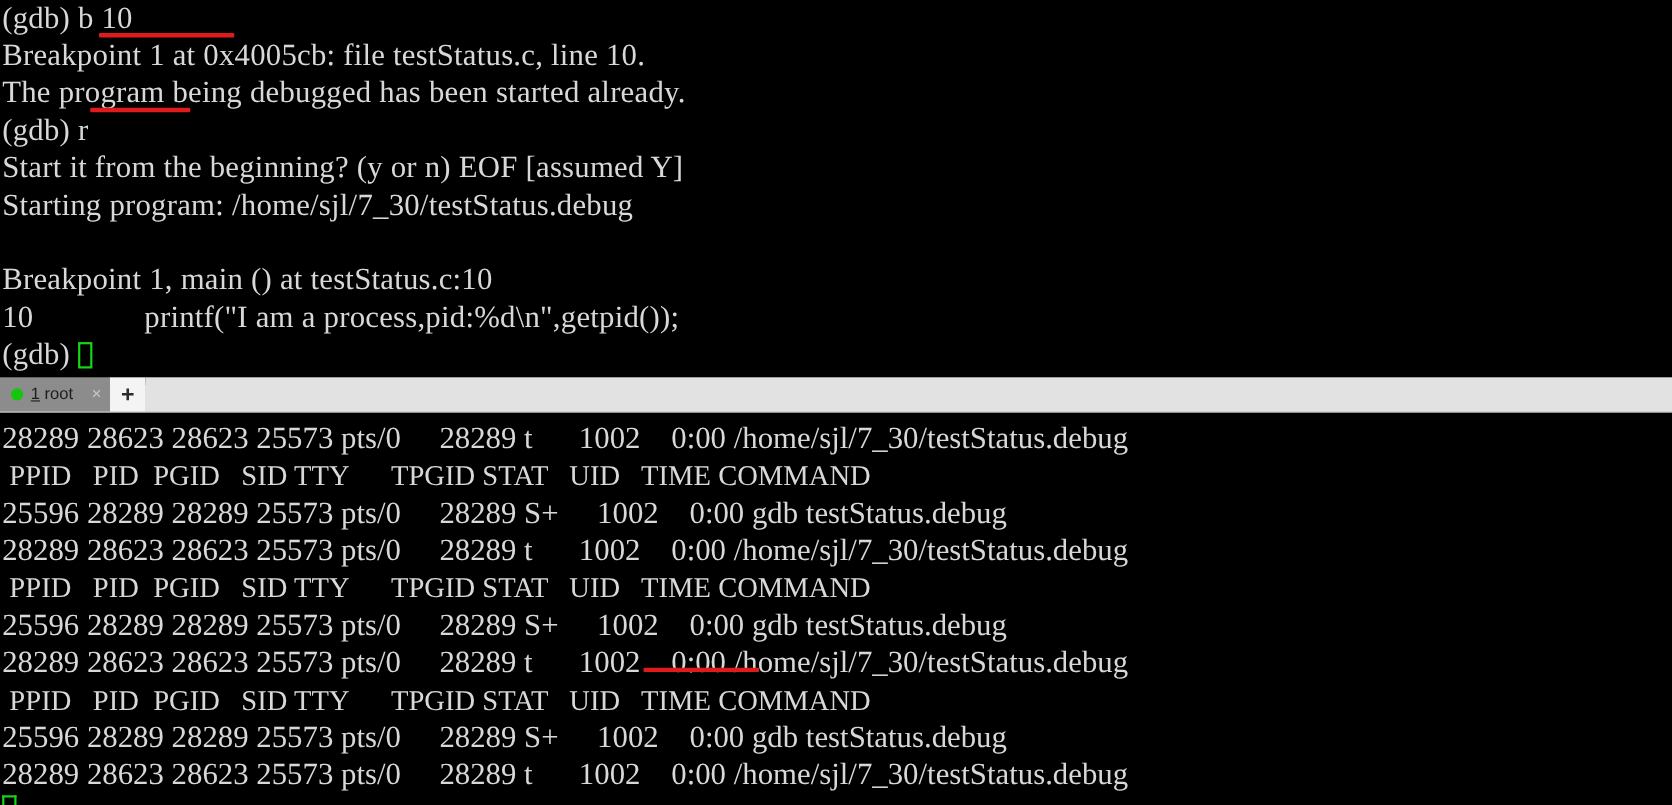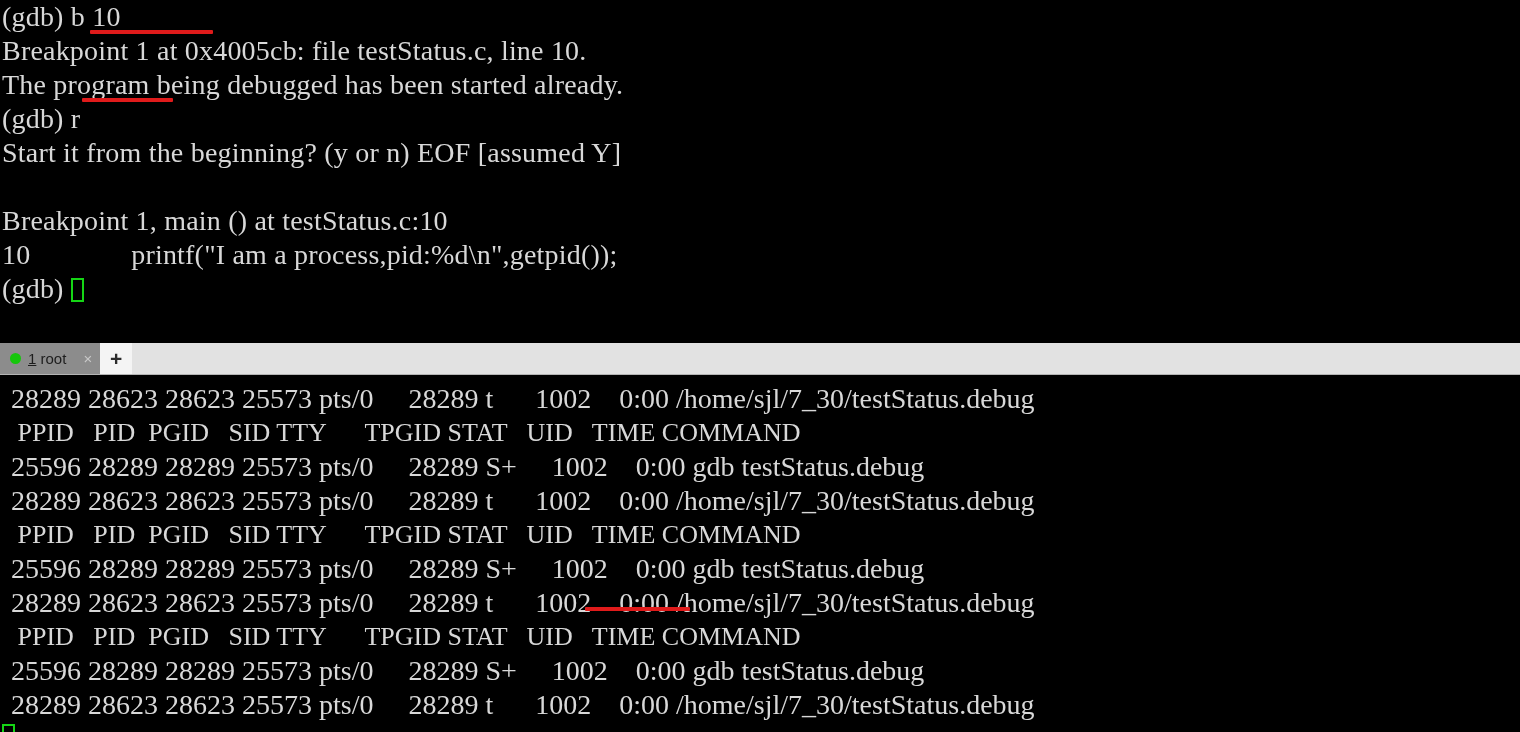--- a/index.html
+++ b/index.html
@@ -140,21 +140,21 @@
     overflow: hidden;
   }
   .ps-line {
     position: relative;
     height: 34px;
     line-height: 34px;
     color: #d8d8d8;
     font-family: "Liberation Serif", "DejaVu Serif", serif;
     font-size: 28px;
     white-space: pre;
-    padding-left: 11px;
+    padding-left: 2px;
   }
   .ps-line.header {
     font-size: 26px;
     letter-spacing: 0px;
   }
   .ps-cursor-row {
     position: relative;
     height: 24px;
     padding-left: 2px;
   }
@@ -183,20 +183,21 @@
 <body>
 
 <div class="screen">
 
   <div class="gdb-pane">
     <div class="term-line">(gdb) b 10</div>
     <div class="term-line">Breakpoint 1 at 0x4005cb: file testStatus.c, line 10.</div>
     <div class="term-line">The program being debugged has been started already.</div>
     <div class="term-line">(gdb) r</div>
     <div class="term-line">Start it from the beginning? (y or n) EOF [assumed Y]</div>
+    <div class="term-line">Starting program: /home/sjl/7_30/testStatus.debug</div>
     <div class="term-line blank-line"></div>
     <div class="term-line">Breakpoint 1, main () at testStatus.c:10</div>
     <div class="term-line">10              printf("I am a process,pid:%d\n",getpid());</div>
     <div class="term-line"><span>(gdb) </span><span class="cursor-box"></span></div>
 
     <div class="ul" style="left:90px; top:30px; width:123px;"></div>
     <div class="ul" style="left:82px; top:98px; width:91px;"></div>
   </div>
 
   <div class="tabbar">

